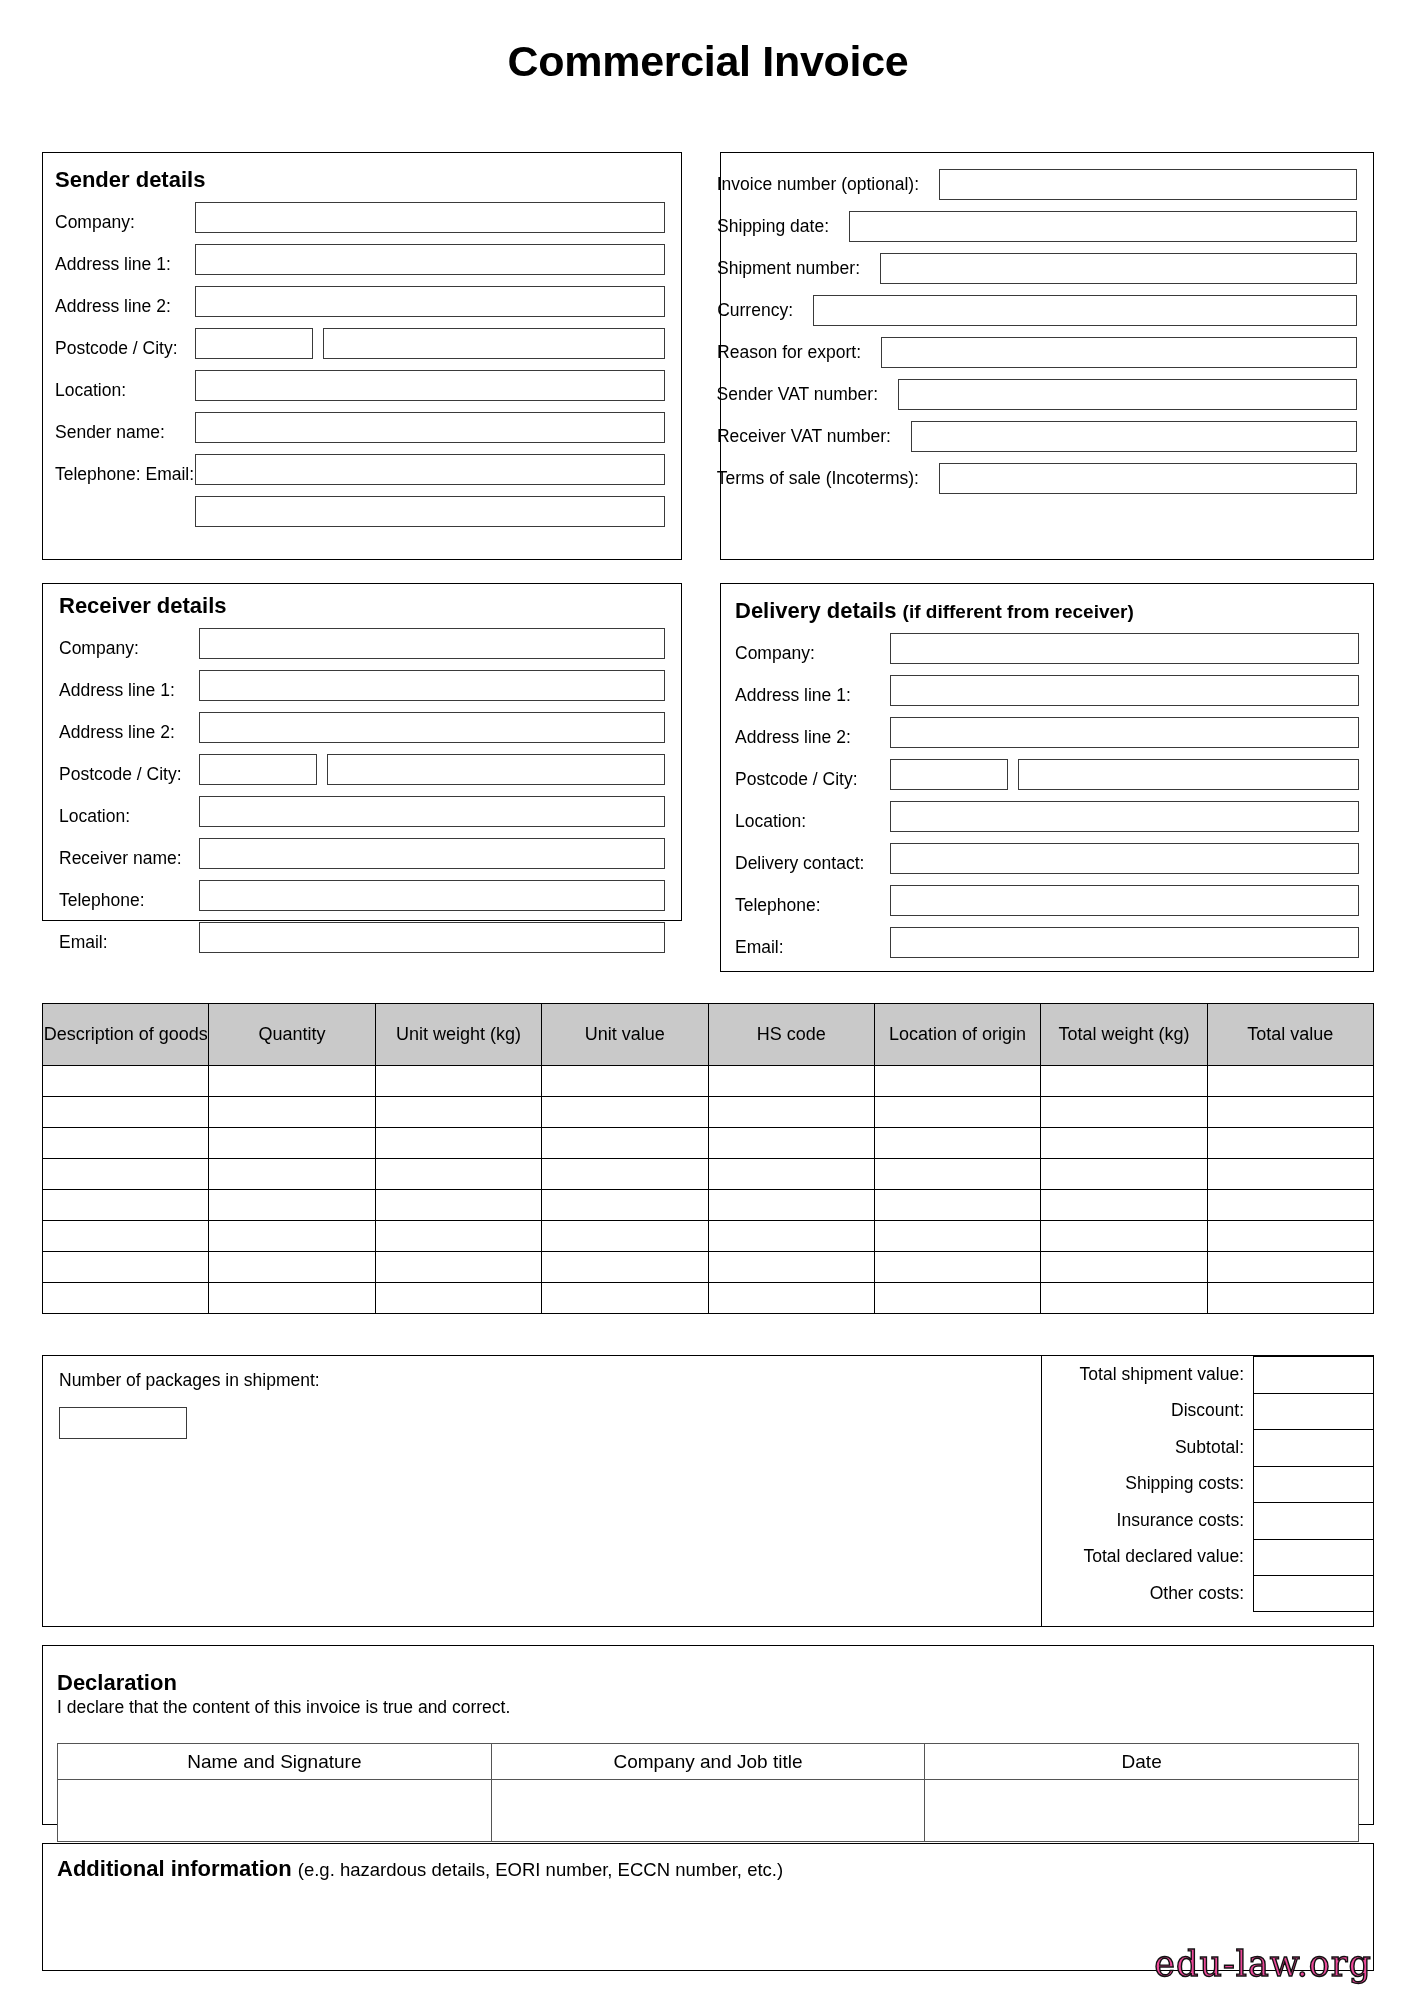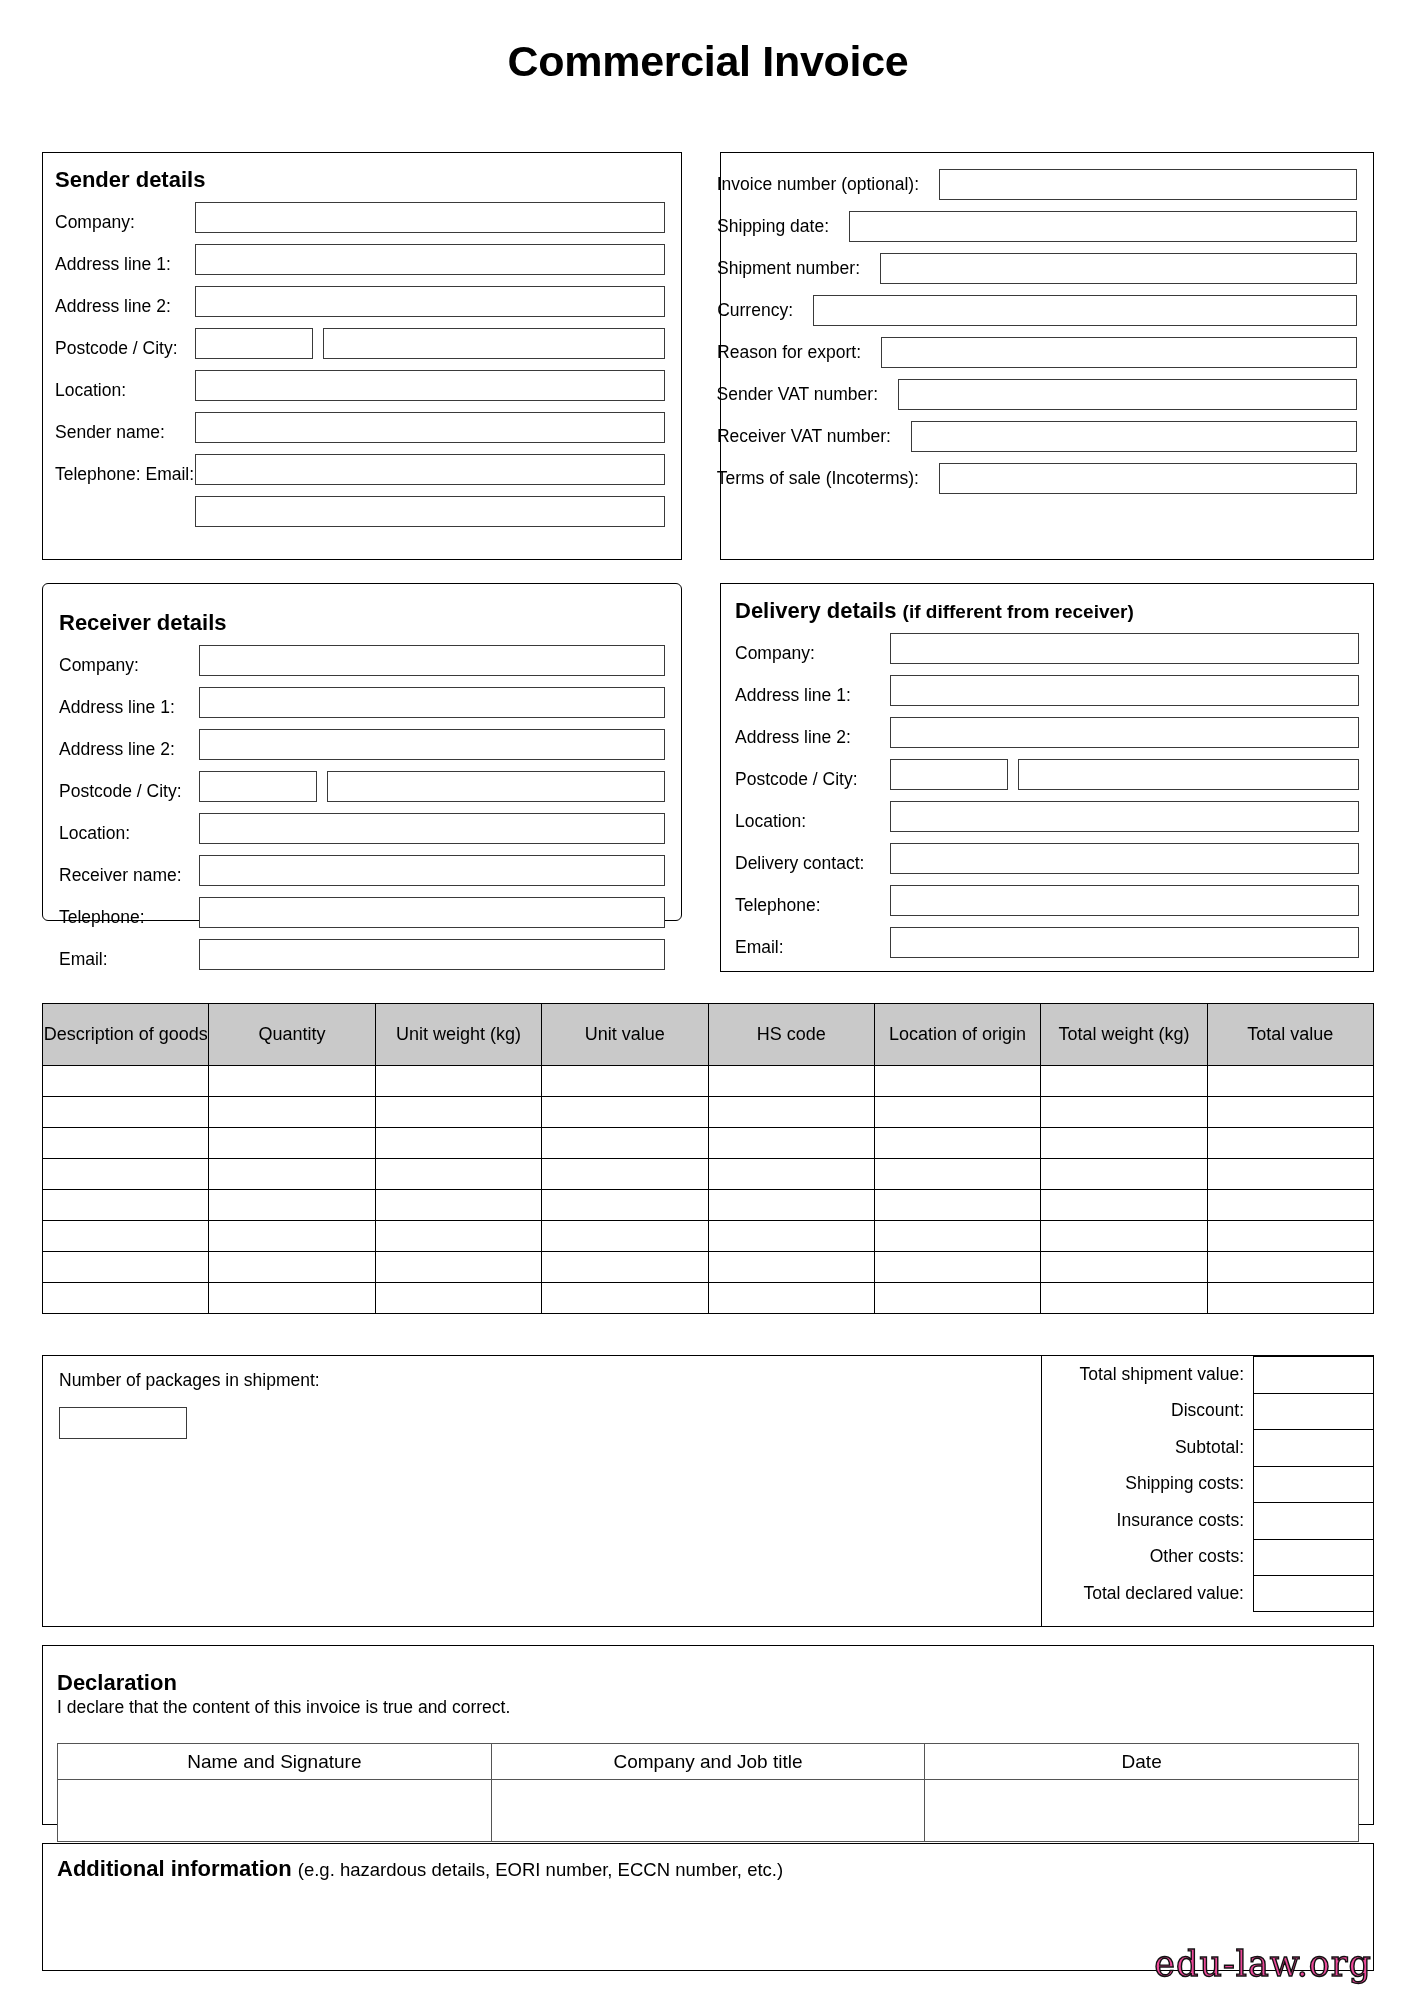--- a/index.html
+++ b/index.html
@@ -126,22 +126,21 @@
     left: 42px;
     top: 583px;
     width: 1332px;
     height: 395px;
   }
   .col-rec {
     position: absolute;
     left: 0; top: 0;
     width: 640px;
     height: 338px;
-    padding: 26px 16px 8px 16px;
-    border-radius: 6px;
+    padding: 9px 16px 8px 16px;
   }
   .col-del {
     position: absolute;
     left: 678px; top: 0;
     width: 654px;
     height: 389px;
     padding: 14px 14px 8px 14px;
   }
   .col-rec .flabel { width: 140px; }
   .col-del .flabel { width: 155px; }
@@ -585,25 +584,25 @@
           </div>
           <div class="trow">
             <div class="tlabel">Shipping costs:</div>
             <div class="tinput"></div>
           </div>
           <div class="trow">
             <div class="tlabel">Insurance costs:</div>
             <div class="tinput"></div>
           </div>
           <div class="trow">
+            <div class="tlabel">Total declared value:</div>
+            <div class="tinput"></div>
+          </div>
+          <div class="trow">
             <div class="tlabel">Other costs:</div>
-            <div class="tinput"></div>
-          </div>
-          <div class="trow">
-            <div class="tlabel">Total declared value:</div>
             <div class="tinput"></div>
           </div>
         </div>
     </div>
   </div>
 
   <div class="bx decl">
     <div class="decl-h">Declaration</div>
     <div class="decl-p">I declare that the content of this invoice is true and correct.</div>
     <table class="sigtable">

